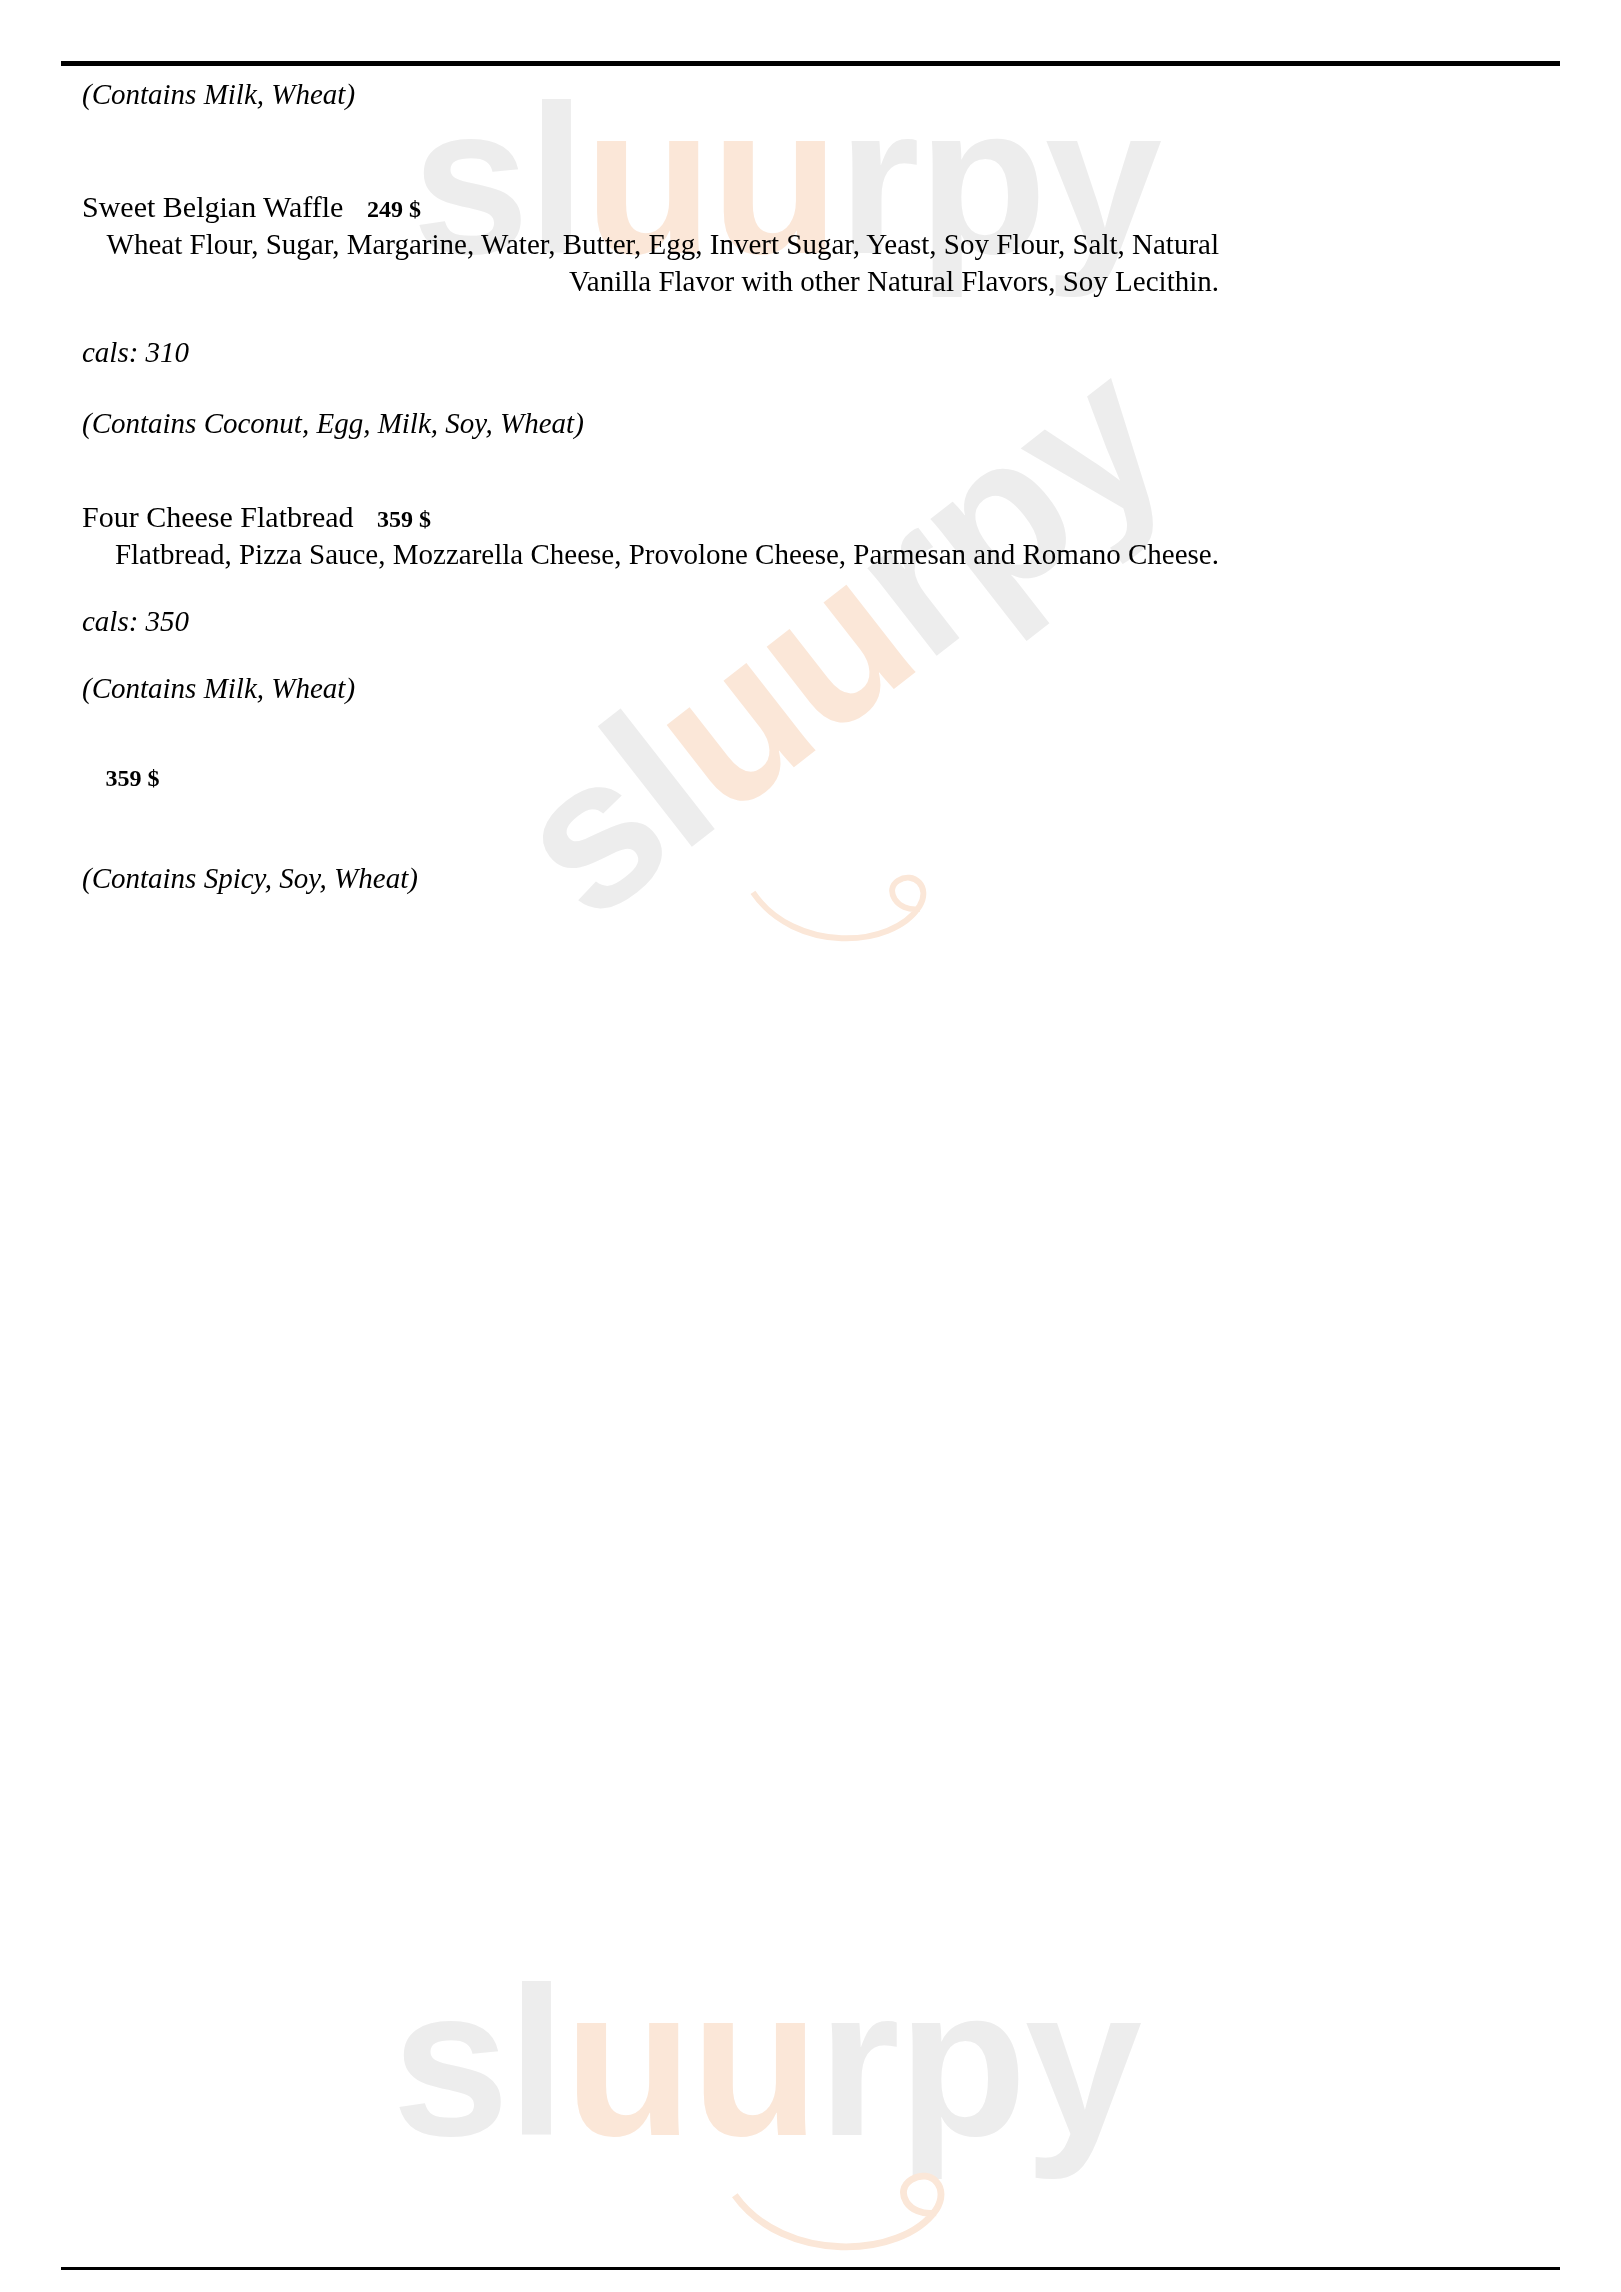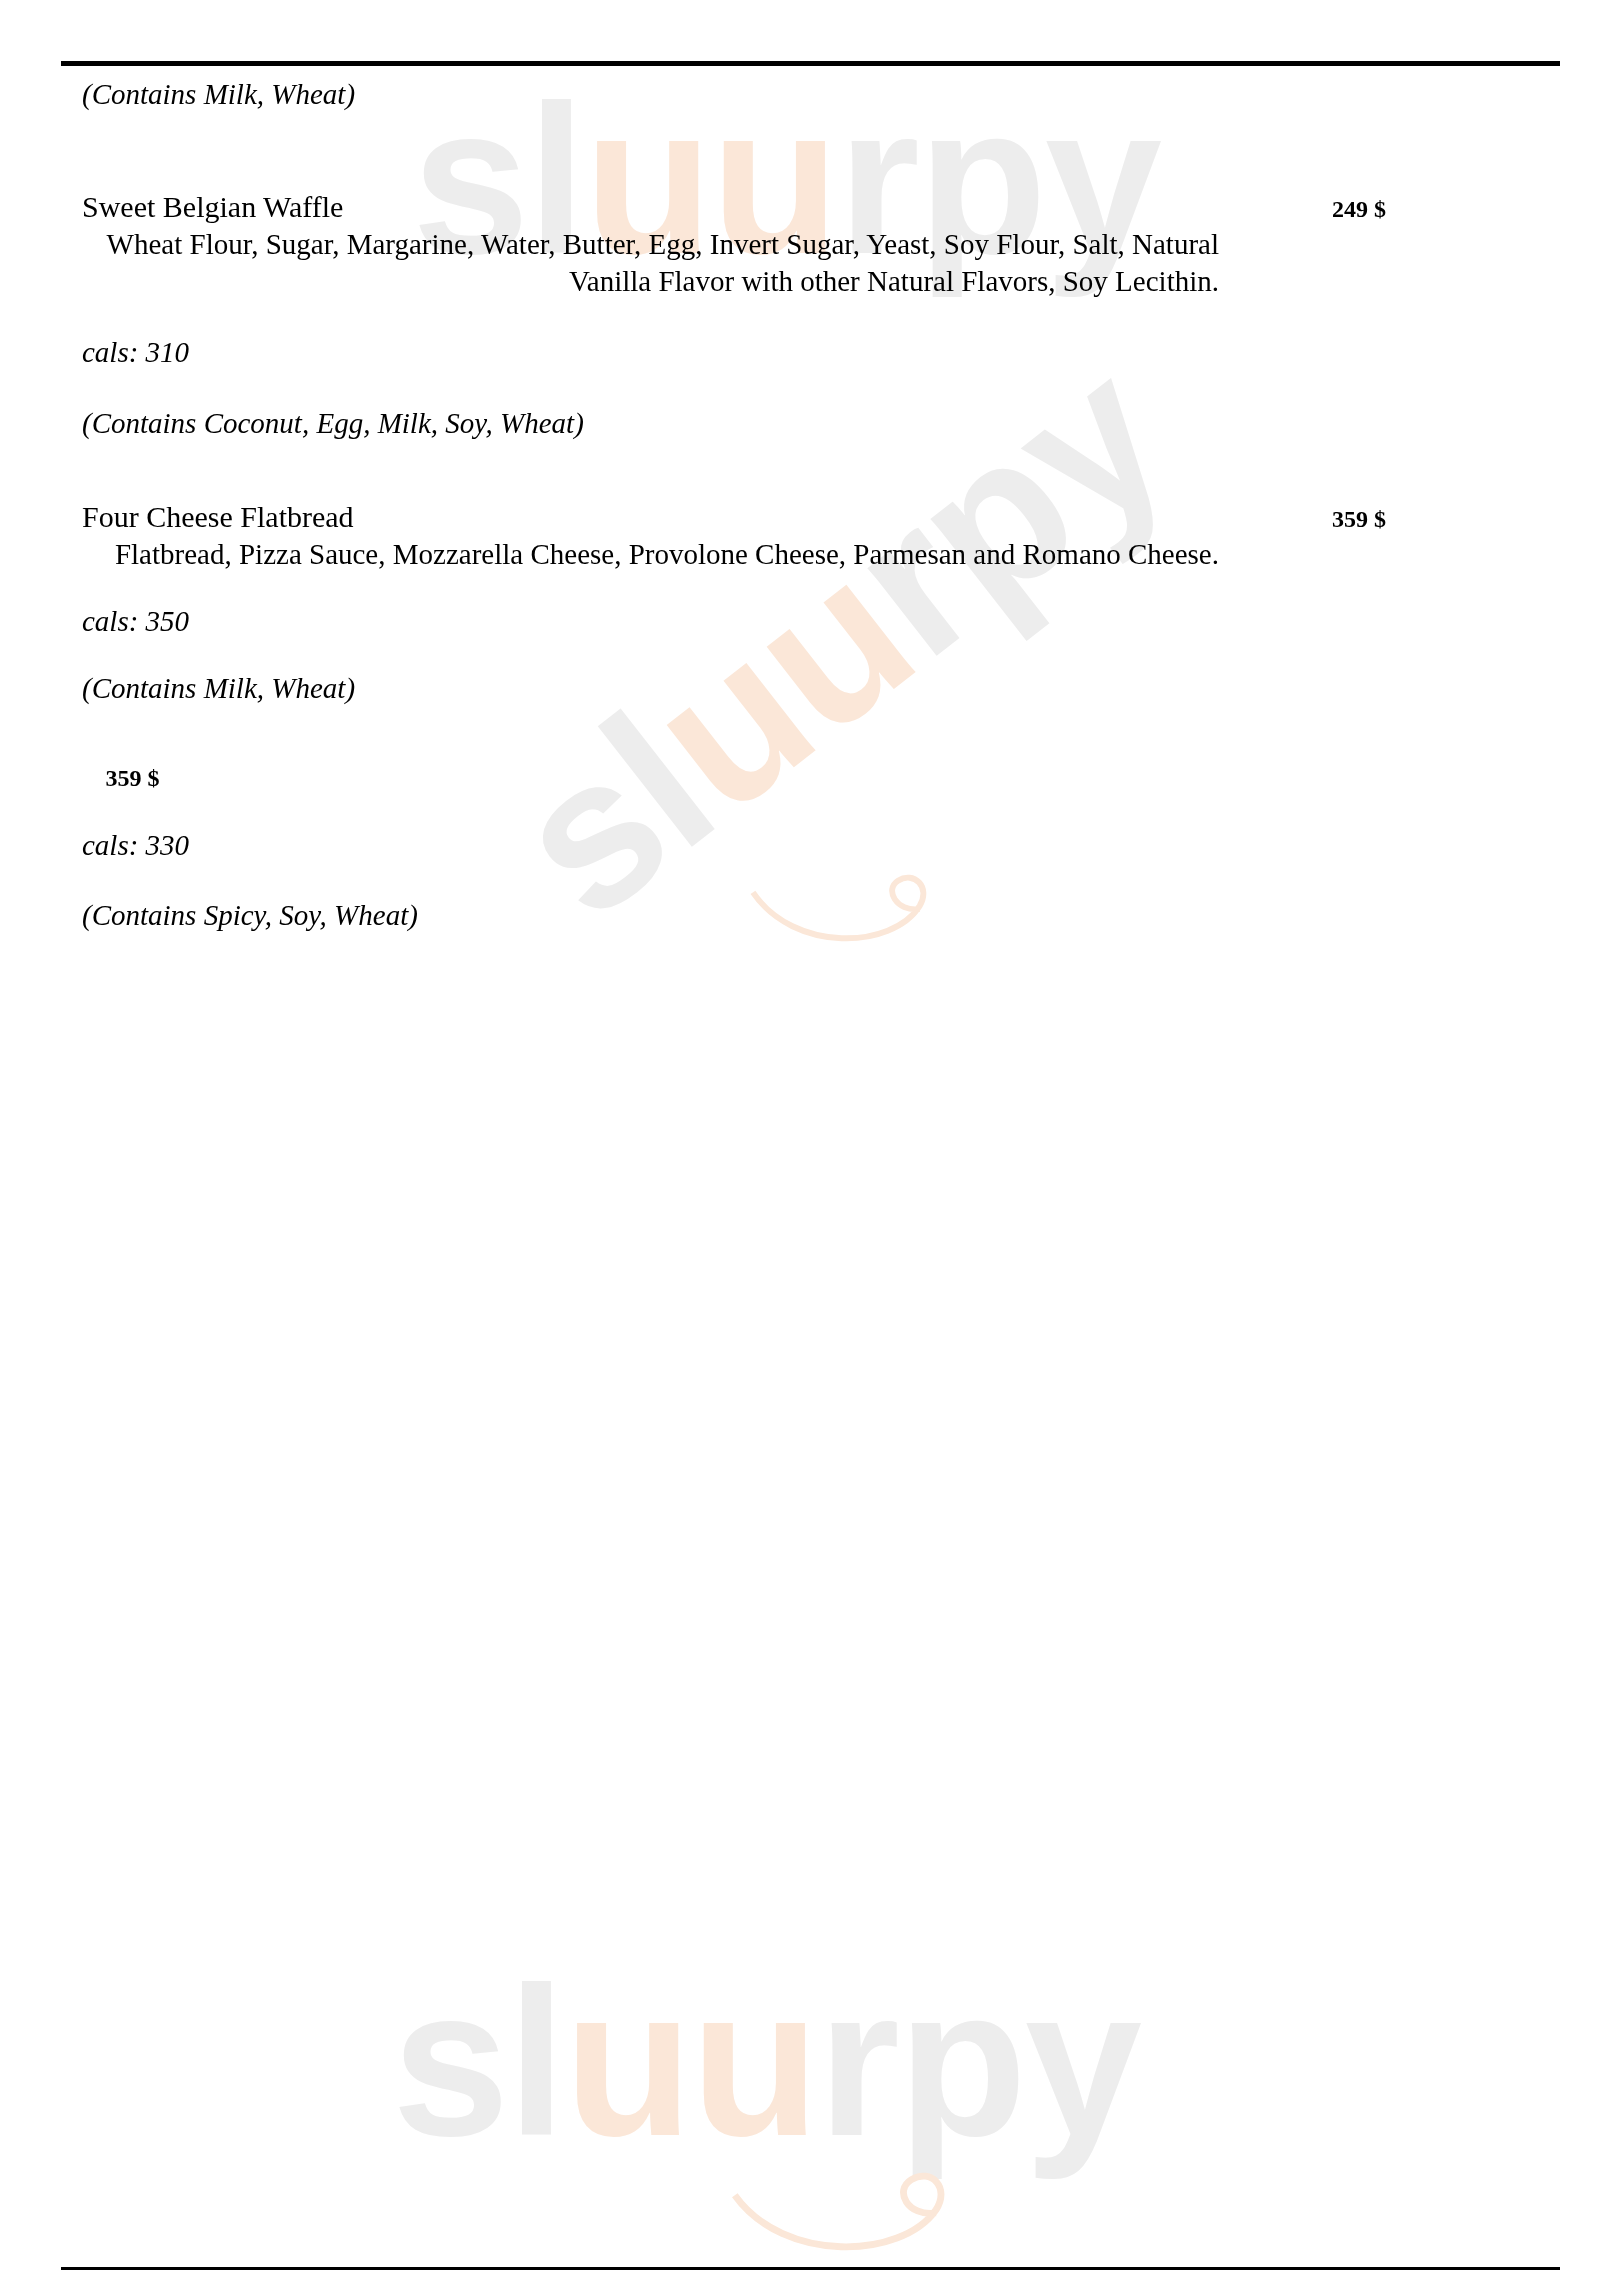--- a/index.html
+++ b/index.html
@@ -85,21 +85,20 @@
     margin: 0;
     font-style: italic;
   }
 
   .item {
     position: relative;
     margin-top: 51px;
   }
   .item-head {
     display: flex;
-    justify-content: space-between;
     align-items: baseline;
   }
   .item-name {
     font-size: 30px;
     line-height: 1.30;
   }
   .item-price {
     font-size: 24px;
     line-height: 1.30;
     white-space: nowrap;
@@ -162,19 +161,18 @@
     <p class="cals">cals: 350</p>
     <div class="gap-xs"></div>
     <p class="allergen">(Contains Milk, Wheat)</p>
   </div>
 
   <div class="item" style="margin-top:55px;">
     <div class="item-head">
       <div class="item-price">359 $</div>
     </div>
     <div class="gap-sm"></div>
-    <p class="cals">cals: 330</p>
     <div class="gap-sm"></div>
     <p class="allergen">(Contains Spicy, Soy, Wheat)</p>
   </div>
 
 </div>
 
 
 </body></html>

